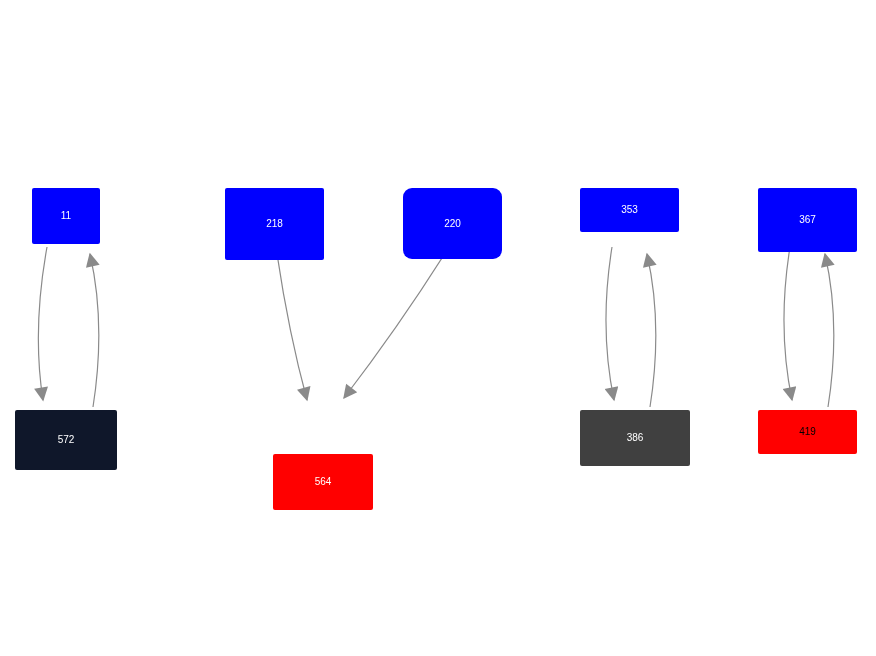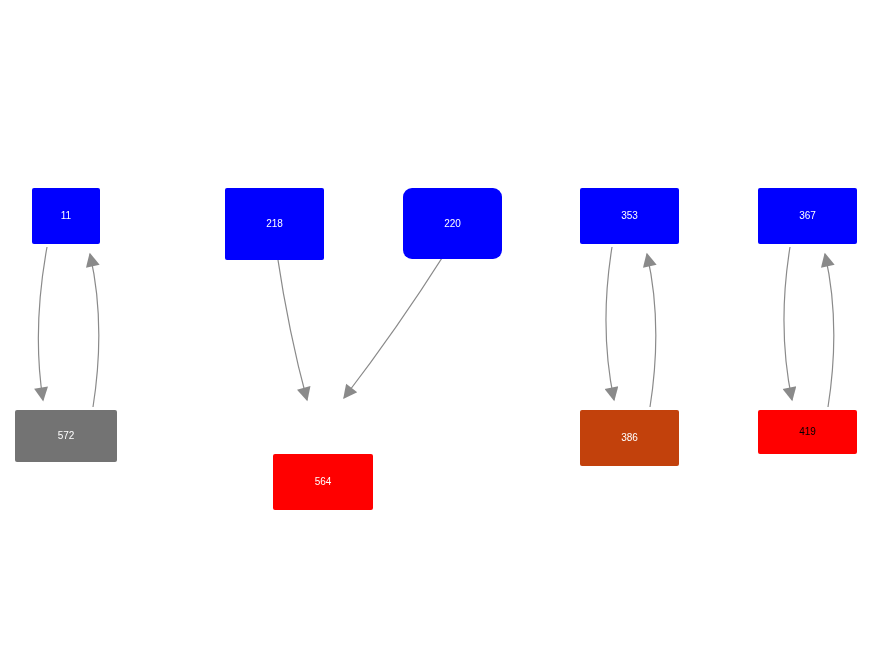--- a/index.html
+++ b/index.html
@@ -59,32 +59,32 @@
 
   <div class="node" style="left: 32px; top: 188px; width: 68px; height: 56px; background: rgb(0, 0, 255); color: rgb(255, 255, 255);">
     <span class="node-label">11</span>
   </div>
   <div class="node" style="left: 225px; top: 188px; width: 99px; height: 72px; background: rgb(0, 0, 255); color: rgb(255, 255, 255);">
     <span class="node-label">218</span>
   </div>
   <div class="node" style="left: 403px; top: 188px; width: 99px; height: 71px; background: rgb(0, 0, 255); color: rgb(255, 255, 255); border-radius: 9px;">
     <span class="node-label">220</span>
   </div>
-  <div class="node" style="left: 580px; top: 188px; width: 99px; height: 56px; background: rgb(0, 0, 255); color: rgb(255, 255, 255);">
+  <div class="node" style="left: 580px; top: 188px; width: 99px; height: 44px; background: rgb(0, 0, 255); color: rgb(255, 255, 255);">
     <span class="node-label">353</span>
   </div>
-  <div class="node" style="left: 758px; top: 188px; width: 99px; height: 56px; background: rgb(0, 0, 255); color: rgb(255, 255, 255);">
+  <div class="node" style="left: 758px; top: 188px; width: 99px; height: 64px; background: rgb(0, 0, 255); color: rgb(255, 255, 255);">
     <span class="node-label">367</span>
   </div>
-  <div class="node" style="left: 15px; top: 410px; width: 102px; height: 52px; background: #737373; color: rgb(255, 255, 255);">
+  <div class="node" style="left: 15px; top: 410px; width: 102px; height: 60px; background: #0f172a; color: rgb(255, 255, 255);">
     <span class="node-label">572</span>
   </div>
   <div class="node" style="left: 273px; top: 410px; width: 100px; height: 56px; background: rgb(255, 0, 0); color: rgb(255, 255, 255); margin-top: 44px;">
     <span class="node-label">564</span>
   </div>
-  <div class="node" style="left: 580px; top: 410px; width: 99px; height: 56px; background: #c2410c; color: rgb(255, 255, 255);">
+  <div class="node" style="left: 580px; top: 410px; width: 110px; height: 56px; background: #404040; color: rgb(255, 255, 255);">
     <span class="node-label">386</span>
   </div>
   <div class="node" style="left: 758px; top: 410px; width: 99px; height: 44px; background: rgb(255, 0, 0); color: #000000;">
     <span class="node-label">419</span>
   </div>
 
 </div>
 
 </body></html>

